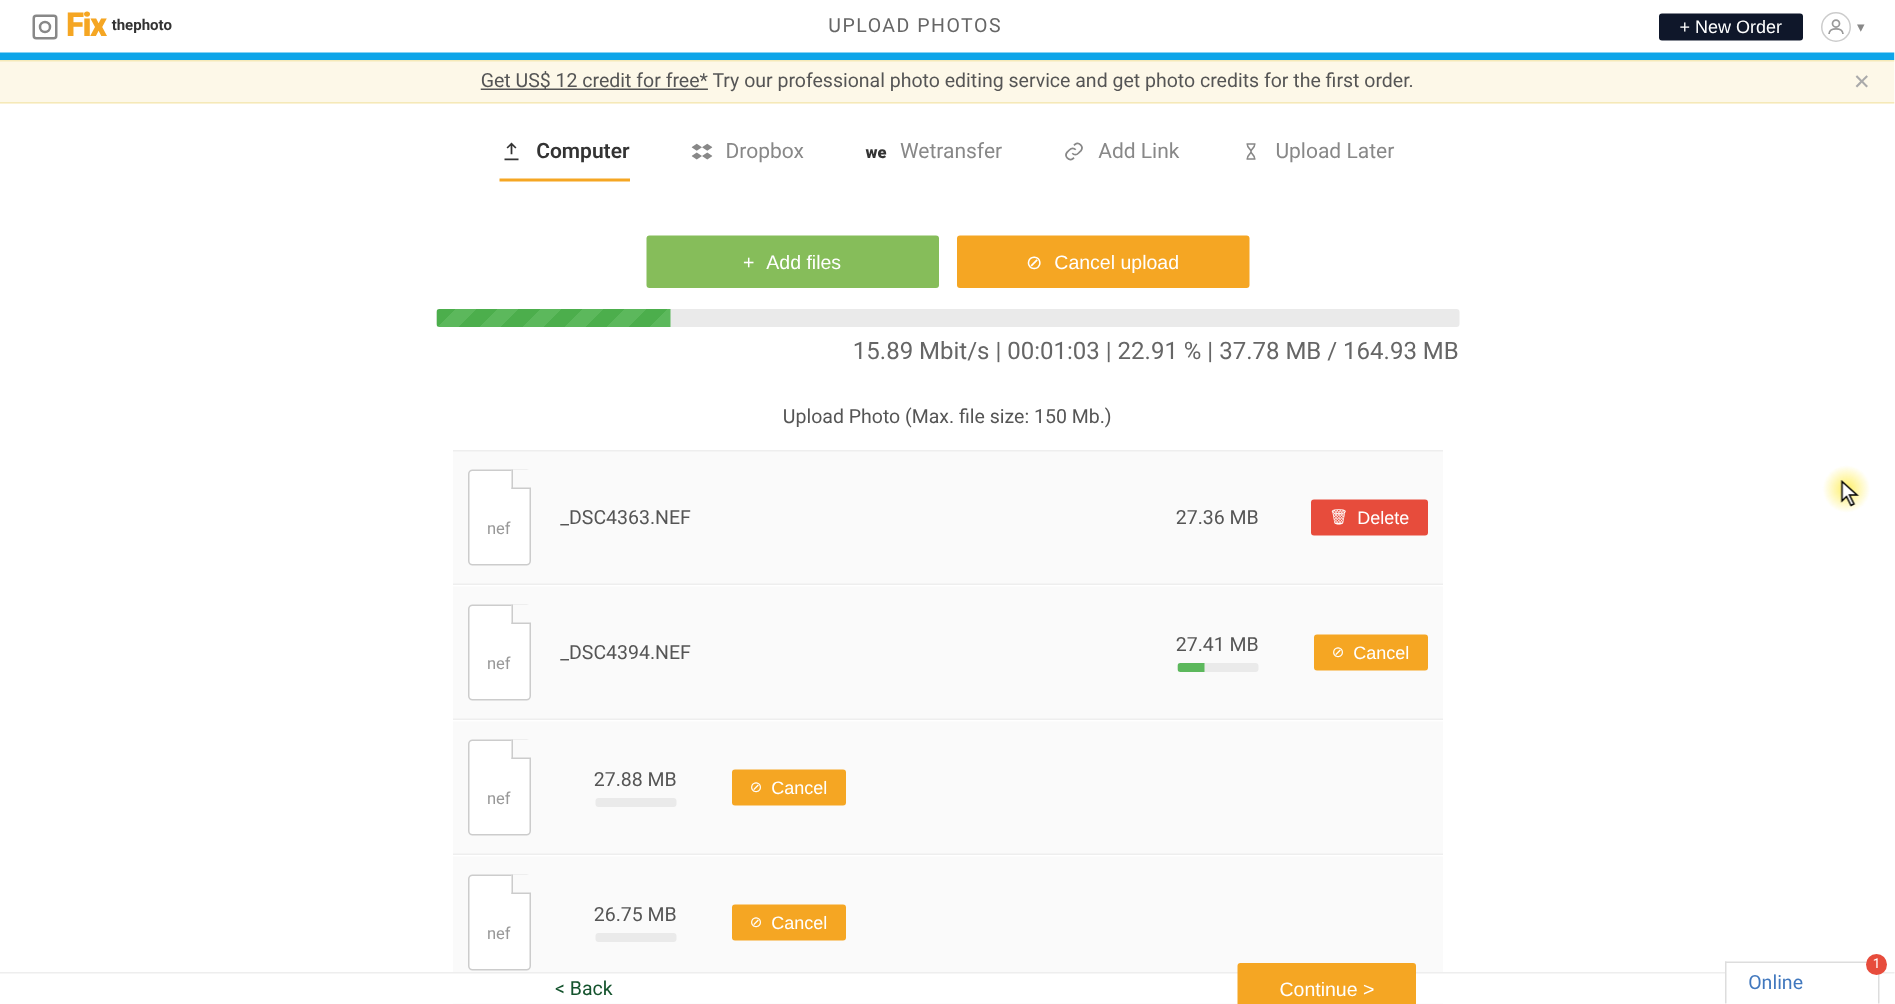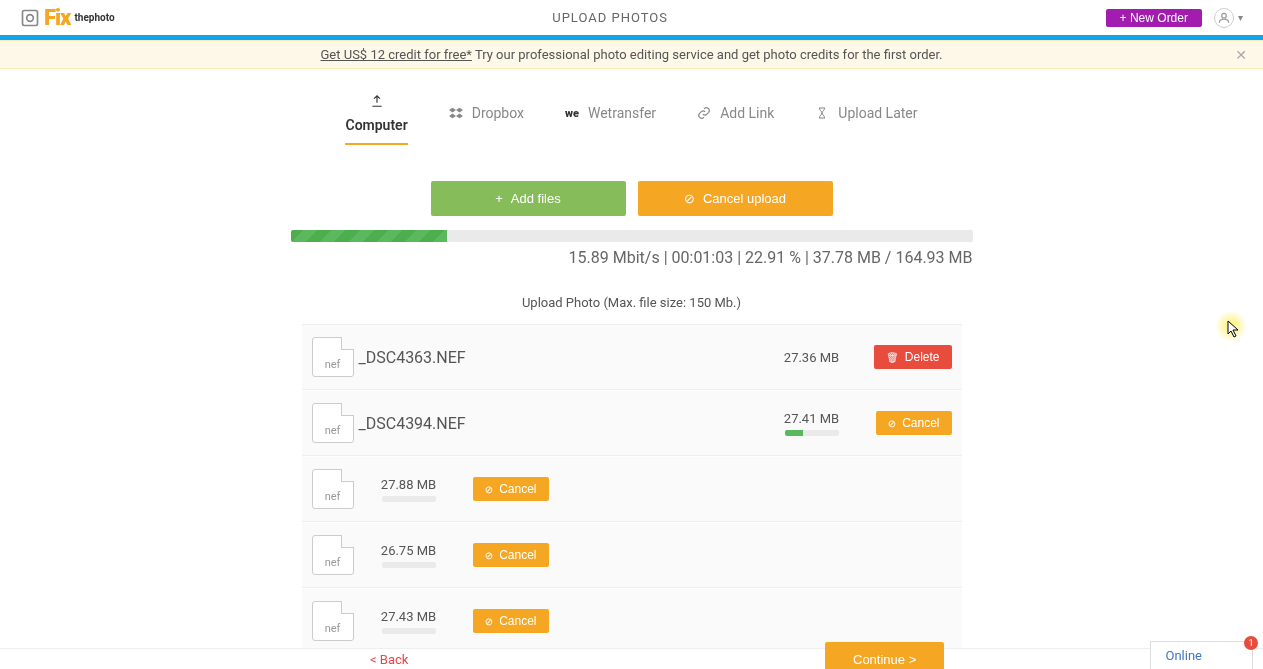--- a/index.html
+++ b/index.html
@@ -8,34 +8,34 @@
     
     .header { display: flex; align-items: center; justify-content: space-between; height: 40px; padding: 0 20px; border-bottom: 5px solid #0ea5e9; }
     .logo { display: flex; align-items: center; font-weight: bold; }
     .logo-fix { font-size: 22px; color: #f5a623; font-weight: 900; letter-spacing: -1px; }
     .logo-icon { width: 20px; height: 20px; margin-right: 4px; }
     .logo-the { font-size: 10px; color: #333; margin-left: 2px; line-height: 1; }
     .logo-photo { font-size: 10px; color: #333; line-height: 1; }
     .logo-sub { display: flex; flex-direction: row; margin-left: 2px; }
     .page-title { font-size: 13px; color: #666; letter-spacing: 1px; }
     .header-right { display: flex; align-items: center; gap: 12px; }
-    .btn-new-order { background: #a21caf; color: #fff; border: none; padding: 2px 14px; font-size: 12px; border-radius: 2px; cursor: pointer; }
+    .btn-new-order { background: #0f172a; color: #fff; border: none; padding: 2px 14px; font-size: 12px; border-radius: 2px; cursor: pointer; }
     .avatar-wrap { display: flex; align-items: center; gap: 4px; cursor: pointer; }
     .avatar { width: 20px; height: 20px; border-radius: 50%; border: 1px solid #ccc; display: flex; align-items: center; justify-content: center; }
     .chevron-down { font-size: 10px; color: #888; }
     
     
     .promo { background: #fdf8e8; border-top: 1px solid #f5e9b8; border-bottom: 1px solid #f5e9b8; text-align: center; padding: 6px 0; font-size: 13px; color: #555; position: relative; }
     .promo a { color: #555; text-decoration: underline; }
     .promo-close { position: absolute; right: 16px; top: 50%; transform: translateY(-50%); color: #aaa; cursor: pointer; font-size: 14px; }
     
     
     .tabs { display: flex; justify-content: center; gap: 40px; margin-top: 24px; }
     .tab { display: flex; align-items: center; gap: 8px; font-size: 14px; color: #888; cursor: pointer; padding-bottom: 10px; border-bottom: 2px solid transparent; }
-    .tab.active { color: #333; border-bottom: 2px solid #f5a623; font-weight: 600; flex-direction: column; }
+    .tab.active { color: #333; border-bottom: 2px solid #f5a623; font-weight: 600; }
     .tab-icon { width: 16px; height: 16px; display: inline-flex; align-items: center; justify-content: center; }
     
     
     .actions { display: flex; justify-content: center; gap: 12px; margin-top: 36px; }
     .btn { display: flex; align-items: center; justify-content: center; gap: 8px; border: none; padding: 10px 40px; font-size: 13px; color: #fff; border-radius: 2px; cursor: pointer; min-width: 195px; }
     .btn-add { background: #86bd5a; }
     .btn-cancel-upload { background: #f5a623; }
     
     
     .progress-wrap { width: 682px; margin: 14px auto 0; }
@@ -43,37 +43,37 @@
     .progress-fill { height: 100%; background: repeating-linear-gradient(-45deg, #5cb85c, #5cb85c 10px, #4cae4c 10px, #4cae4c 20px); }
     .progress-text { font-size: 16px; color: #666; margin-top: 6px; text-align: right; }
     
     
     .caption { text-align: center; font-size: 13px; color: #555; margin-top: 28px; }
     
     
     .file-list { width: 660px; margin: 14px auto 0; }
     .file-row { display: flex; align-items: center; padding: 12px 10px; border-bottom: 1px solid #eee; background: #fafafa; margin-bottom: 1px; }
     .file-row:first-child { border-top: 1px solid #eee; }
-    .file-icon { width: 42px; height: 40px; border: 1px solid #ccc; border-radius: 3px; position: relative; margin-right: 5px; display: flex; align-items: center; justify-content: center; background: #fff; text-align: right; }
+    .file-icon { width: 42px; height: 64px; border: 1px solid #ccc; border-radius: 3px; position: relative; margin-right: 20px; display: flex; align-items: center; justify-content: center; background: #fff; text-align: right; }
     .file-icon::before { content: ""; position: absolute; top: -1px; right: -1px; width: 12px; height: 12px; background: #fafafa; border-left: 1px solid #ccc; border-bottom: 1px solid #ccc; }
     .file-ext { font-size: 11px; color: #999; margin-top: 14px; }
-    .file-name { flex: 1; font-size: 16px; color: #555; }
+    .file-name { flex: 1; font-size: 13px; color: #555; }
     .file-size-col { width: 100px; text-align: center; }
     .file-size { font-size: 13px; color: #555; }
     .mini-progress { width: 54px; height: 6px; background: #eaeaea; margin: 4px auto 0; border-radius: 2px; overflow: hidden; }
     .mini-fill { height: 100%; background: #5cb85c; }
     .file-action { width: 90px; text-align: right; }
     .btn-small { display: inline-flex; align-items: center; gap: 6px; border: none; color: #fff; padding: 5px 12px; font-size: 12px; border-radius: 2px; cursor: pointer; }
     .btn-delete { background: #e74c3c; }
     .btn-cancel { background: #f5a623; }
     
     
     .footer { position: fixed; bottom: 0; left: 0; right: 0; background: #fff; border-top: 1px solid #eee; display: flex; align-items: center; justify-content: space-between; padding: 10px 0; }
     .footer-inner { width: 100%; display: flex; align-items: center; justify-content: center; position: relative; }
-    .back-link { color: #ef4444; font-size: 13px; cursor: pointer; position: absolute; left: 370px; }
+    .back-link { color: #14532d; font-size: 13px; cursor: pointer; position: absolute; left: 370px; }
     .btn-continue { background: #f5a623; color: #fff; border: none; padding: 10px 28px; font-size: 13px; border-radius: 2px; cursor: pointer; position: absolute; left: 825px; }
     
     
     .chat-widget { position: fixed; bottom: 0; right: 10px; background: #fff; border: 1px solid #ddd; border-bottom: none; padding: 6px 50px 6px 14px; font-size: 13px; color: #4178be; cursor: pointer; }
     .chat-badge { position: absolute; top: -6px; right: -6px; background: #e74c3c; color: #fff; width: 14px; height: 14px; border-radius: 50%; font-size: 9px; display: flex; align-items: center; justify-content: center; }
     
     
     .cursor-highlight { position: fixed; width: 32px; height: 32px; background: radial-gradient(circle, rgba(255,235,59,0.8) 0%, rgba(255,235,59,0) 70%); border-radius: 50%; pointer-events: none; top: 310px; left: 1215px; }
     .cursor { position: fixed; top: 320px; left: 1227px; pointer-events: none; font-size: 14px; }
   </style>

